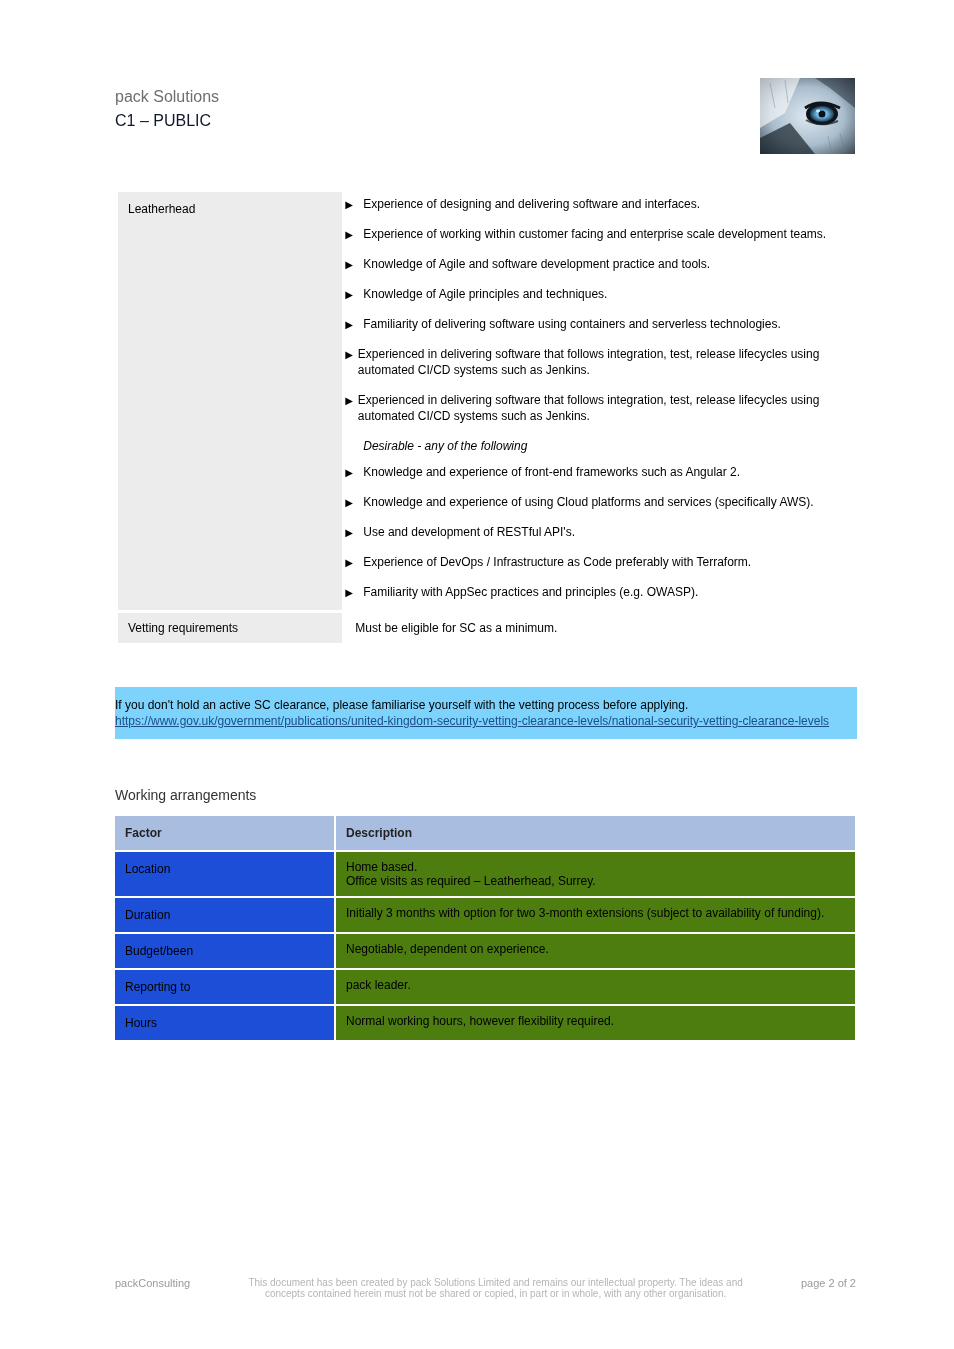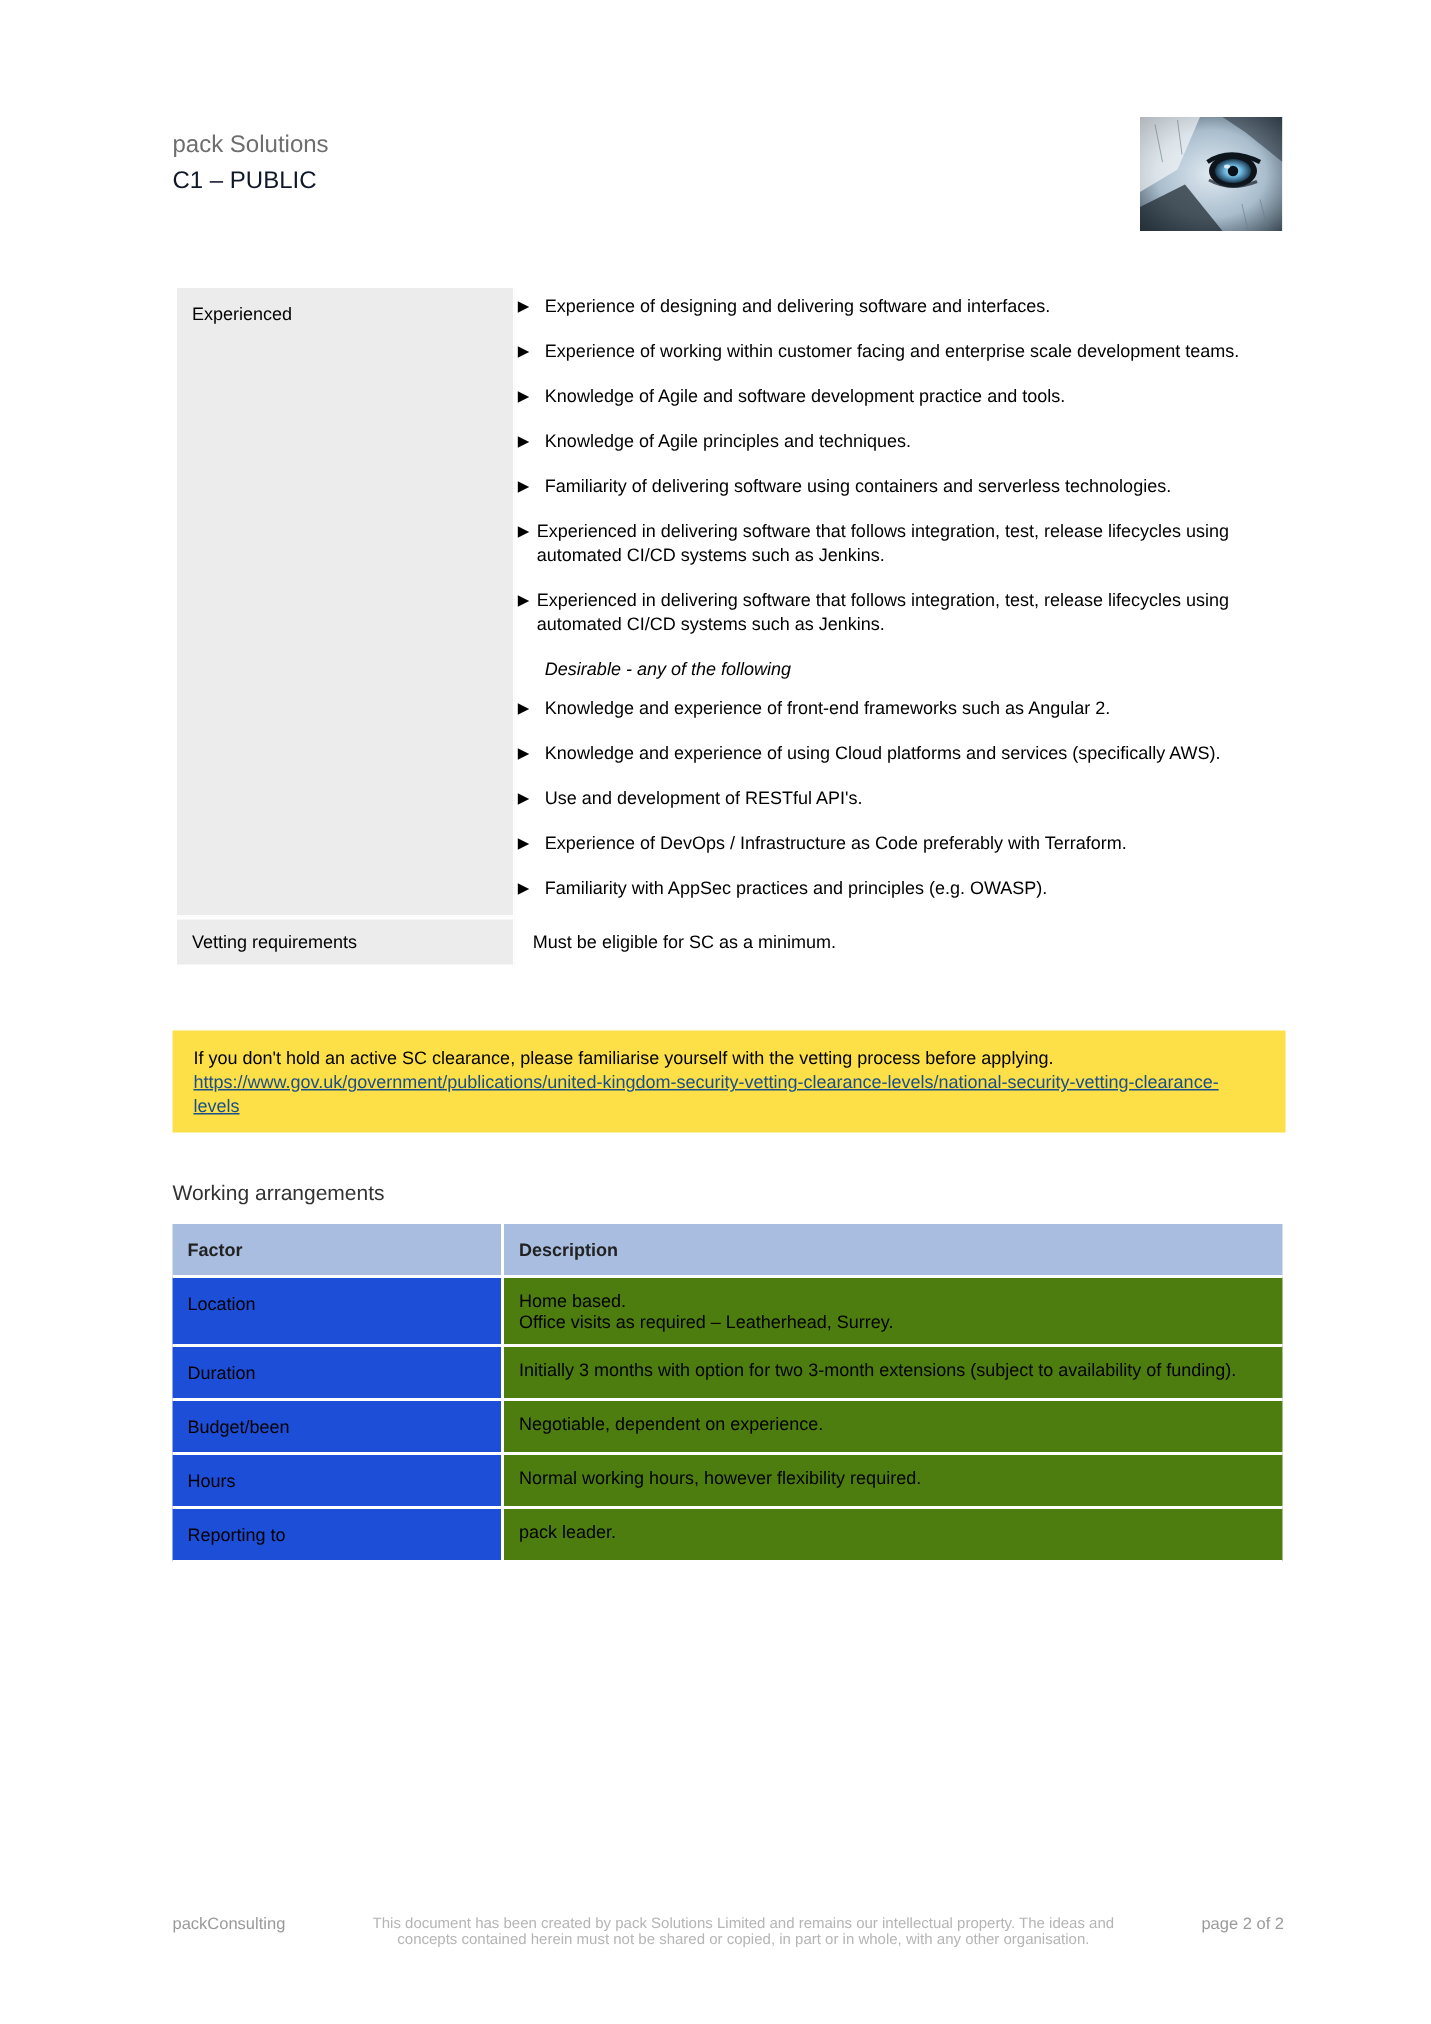--- a/index.html
+++ b/index.html
@@ -17,21 +17,21 @@
   .tbl1 .left { width: 227px; background: #ececec; vertical-align: top; padding: 10px 10px; font-size: 12px; }
   .tbl1 .right { width: 515px; background: #fff; vertical-align: top; padding: 4px 10px 6px 10px; font-size: 12px; }
   .tbl1 .bulleted { padding-left: 0; }
   .t-item { display:flex; align-items: flex-start; margin-bottom: 14px; }
   .t-item:last-child { margin-bottom: 4px; }
   .arrow { width: 18px; display:inline-block; font-size: 10px; line-height: 14px; margin-top: 2px; }
   .bt { font-size: 12px; line-height: 16px; }
   .btGray { font-style: italic; }
   .tbl1 .row2 .left, .tbl1 .row2 .right { padding-top: 8px; padding-bottom: 8px; }
   
-  .note { position: absolute; top: 687px; left: 115px; width: 742px; background: #fde047; padding: 10px 14px 10px 14px; font-size: 12px; line-height: 16px; }
+  .note { position: absolute; top: 687px; left: 115px; width: 742px; background: #7dd3fc; padding: 10px 14px 10px 0; font-size: 12px; line-height: 16px; }
   .note a { color: #1a4f8a; text-decoration: underline; }
   
   .h2small { position: absolute; top: 787px; left: 115px; font-size: 14px; font-weight: 400; color: #333; }
   
   .tbl2 { position: absolute; top: 816px; left: 115px; width: 742px; border-collapse: collapse; font-size: 12px; }
   .tbl2 th { background: #a8bde0; text-align: left; padding: 10px 10px; font-weight: 700; color: #222; }
   .tbl2 td.l { background: #1d4ed8; width: 220px; padding: 10px 10px; vertical-align: top; }
   .tbl2 td.r { background: #4d7c0f; padding: 8px 10px; vertical-align: top; }
   .tbl2 tr { border-bottom: 2px solid #fff; }
   .tbl2 td, .tbl2 th { border-right: 2px solid #fff; }
@@ -76,21 +76,21 @@
     </svg>
   </div>
 
   <div class="header-title">pack Solutions</div>
   <div class="header-sub">C1 – PUBLIC</div>
 
   <table class="tbl1">
     <tbody>
         <tr class="row1">
       <td class="left">
-        <span>Experienced</span>
+        <span>Leatherhead</span>
       </td>
       <td class="right bulleted">
         <div class="t-item">
               <span class="arrow">▶</span>
               <span class="bt">Experience of designing and delivering software and interfaces.</span>
             </div>
         <div class="t-item">
               <span class="arrow">▶</span>
               <span class="bt">Experience of working within customer facing and enterprise scale development teams.</span>
             </div>
@@ -168,26 +168,26 @@
     </tr>
     <tr>
       <td class="l">Duration</td>
       <td class="r">Initially 3 months with option for two 3-month extensions (subject to availability of funding).</td>
     </tr>
     <tr>
       <td class="l">Budget/been</td>
       <td class="r">Negotiable, dependent on experience.</td>
     </tr>
     <tr>
+      <td class="l">Reporting to</td>
+      <td class="r">pack leader.</td>
+    </tr>
+    <tr>
       <td class="l">Hours</td>
       <td class="r">Normal working hours, however flexibility required.</td>
-    </tr>
-    <tr>
-      <td class="l">Reporting to</td>
-      <td class="r">pack leader.</td>
     </tr>
   </tbody>
     </table>
 
   <div class="footer">
     <span>packConsulting</span>
     <span class="mid">This document has been created by pack Solutions Limited and remains our intellectual property. The ideas and concepts contained herein must not be shared or copied, in part or in whole, with any other organisation.</span>
     <span>page 2 of 2</span>
   </div>
 

